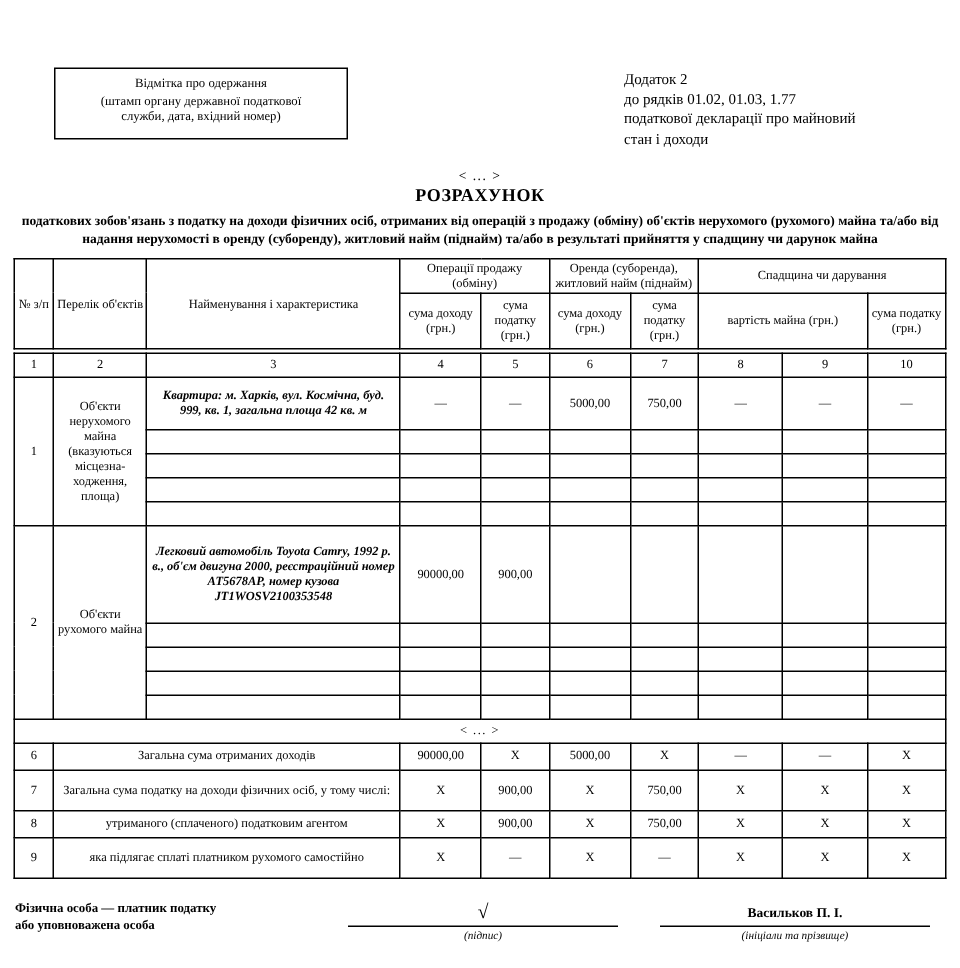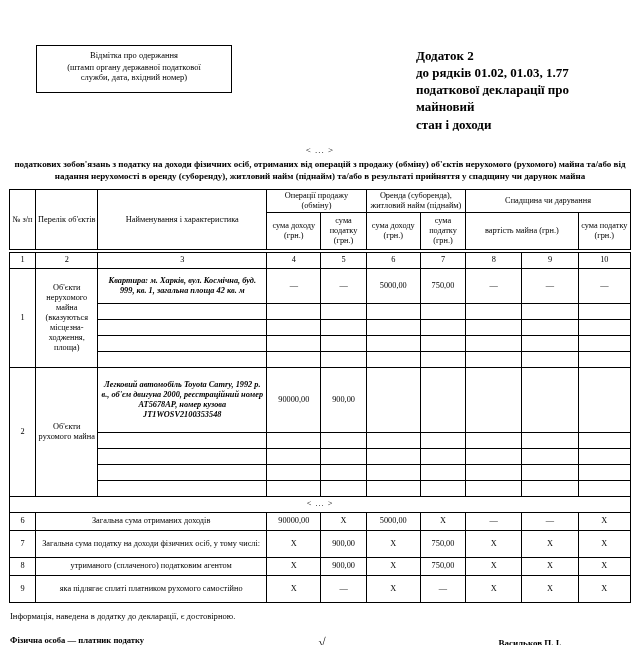--- a/index.html
+++ b/index.html
@@ -38,25 +38,24 @@
     text-align: center;
     font-size: 8.5px;
     line-height: 1.25;
     box-sizing: border-box;
     margin-left: 26px;
   }
   .stamp-box .t1 { margin-bottom: 1px; }
   .header-right {
     margin-left: auto;
     width: 210px;
-    font-size: 13px;
+    font-size: 10px;
     line-height: 1.32;
     padding-top: 2px;
     padding-right: 4px;
-    font-weight: bold;
   }
 
   .dots-center {
     text-align: center;
     font-size: 9px;
     letter-spacing: 1px;
     margin-top: 12px;
   }
 
   .title {
@@ -196,20 +195,21 @@
     </div>
     <div class="header-right">
       <div>Додаток 2</div>
       <div>до рядків 01.02, 01.03, 1.77</div>
       <div>податкової декларації про майновий</div>
       <div>стан і доходи</div>
     </div>
   </div>
 
   <div class="dots-center">&lt; ... &gt;</div>
+  <div class="title">РОЗРАХУНОК</div>
   <div class="subtitle">податкових зобов'язань з податку на доходи фізичних осіб, отриманих від операцій з продажу (обміну) об'єктів нерухомого (рухомого) майна та/або від надання нерухомості в оренду (суборенду), житловий найм (піднайм) та/або в результаті прийняття у спадщину чи дарунок майна</div>
 
   <table class="main">
     <colgroup>
       <col style="width:26px">
       <col style="width:62px">
       <col style="width:168px">
       <col style="width:54px">
       <col style="width:45px">
       <col style="width:54px">
@@ -412,21 +412,20 @@
         <td>—</td>
         <td>Х</td>
         <td>—</td>
         <td>Х</td>
         <td>Х</td>
         <td>Х</td>
       </tr>
     </tbody>
   </table>
 
-  <div class="info-line">Інформація, наведена в додатку до декларації, є достовірною.</div>
 
   <div class="sign-block">
     <div class="sign-left">
       <div>Фізична особа — платник податку</div>
       <div>або уповноважена особа</div>
     </div>
     <div class="sign-mid">
       <div class="check">√</div>
       <div class="sign-line"></div>
       <div class="sign-cap">(підпис)</div>

